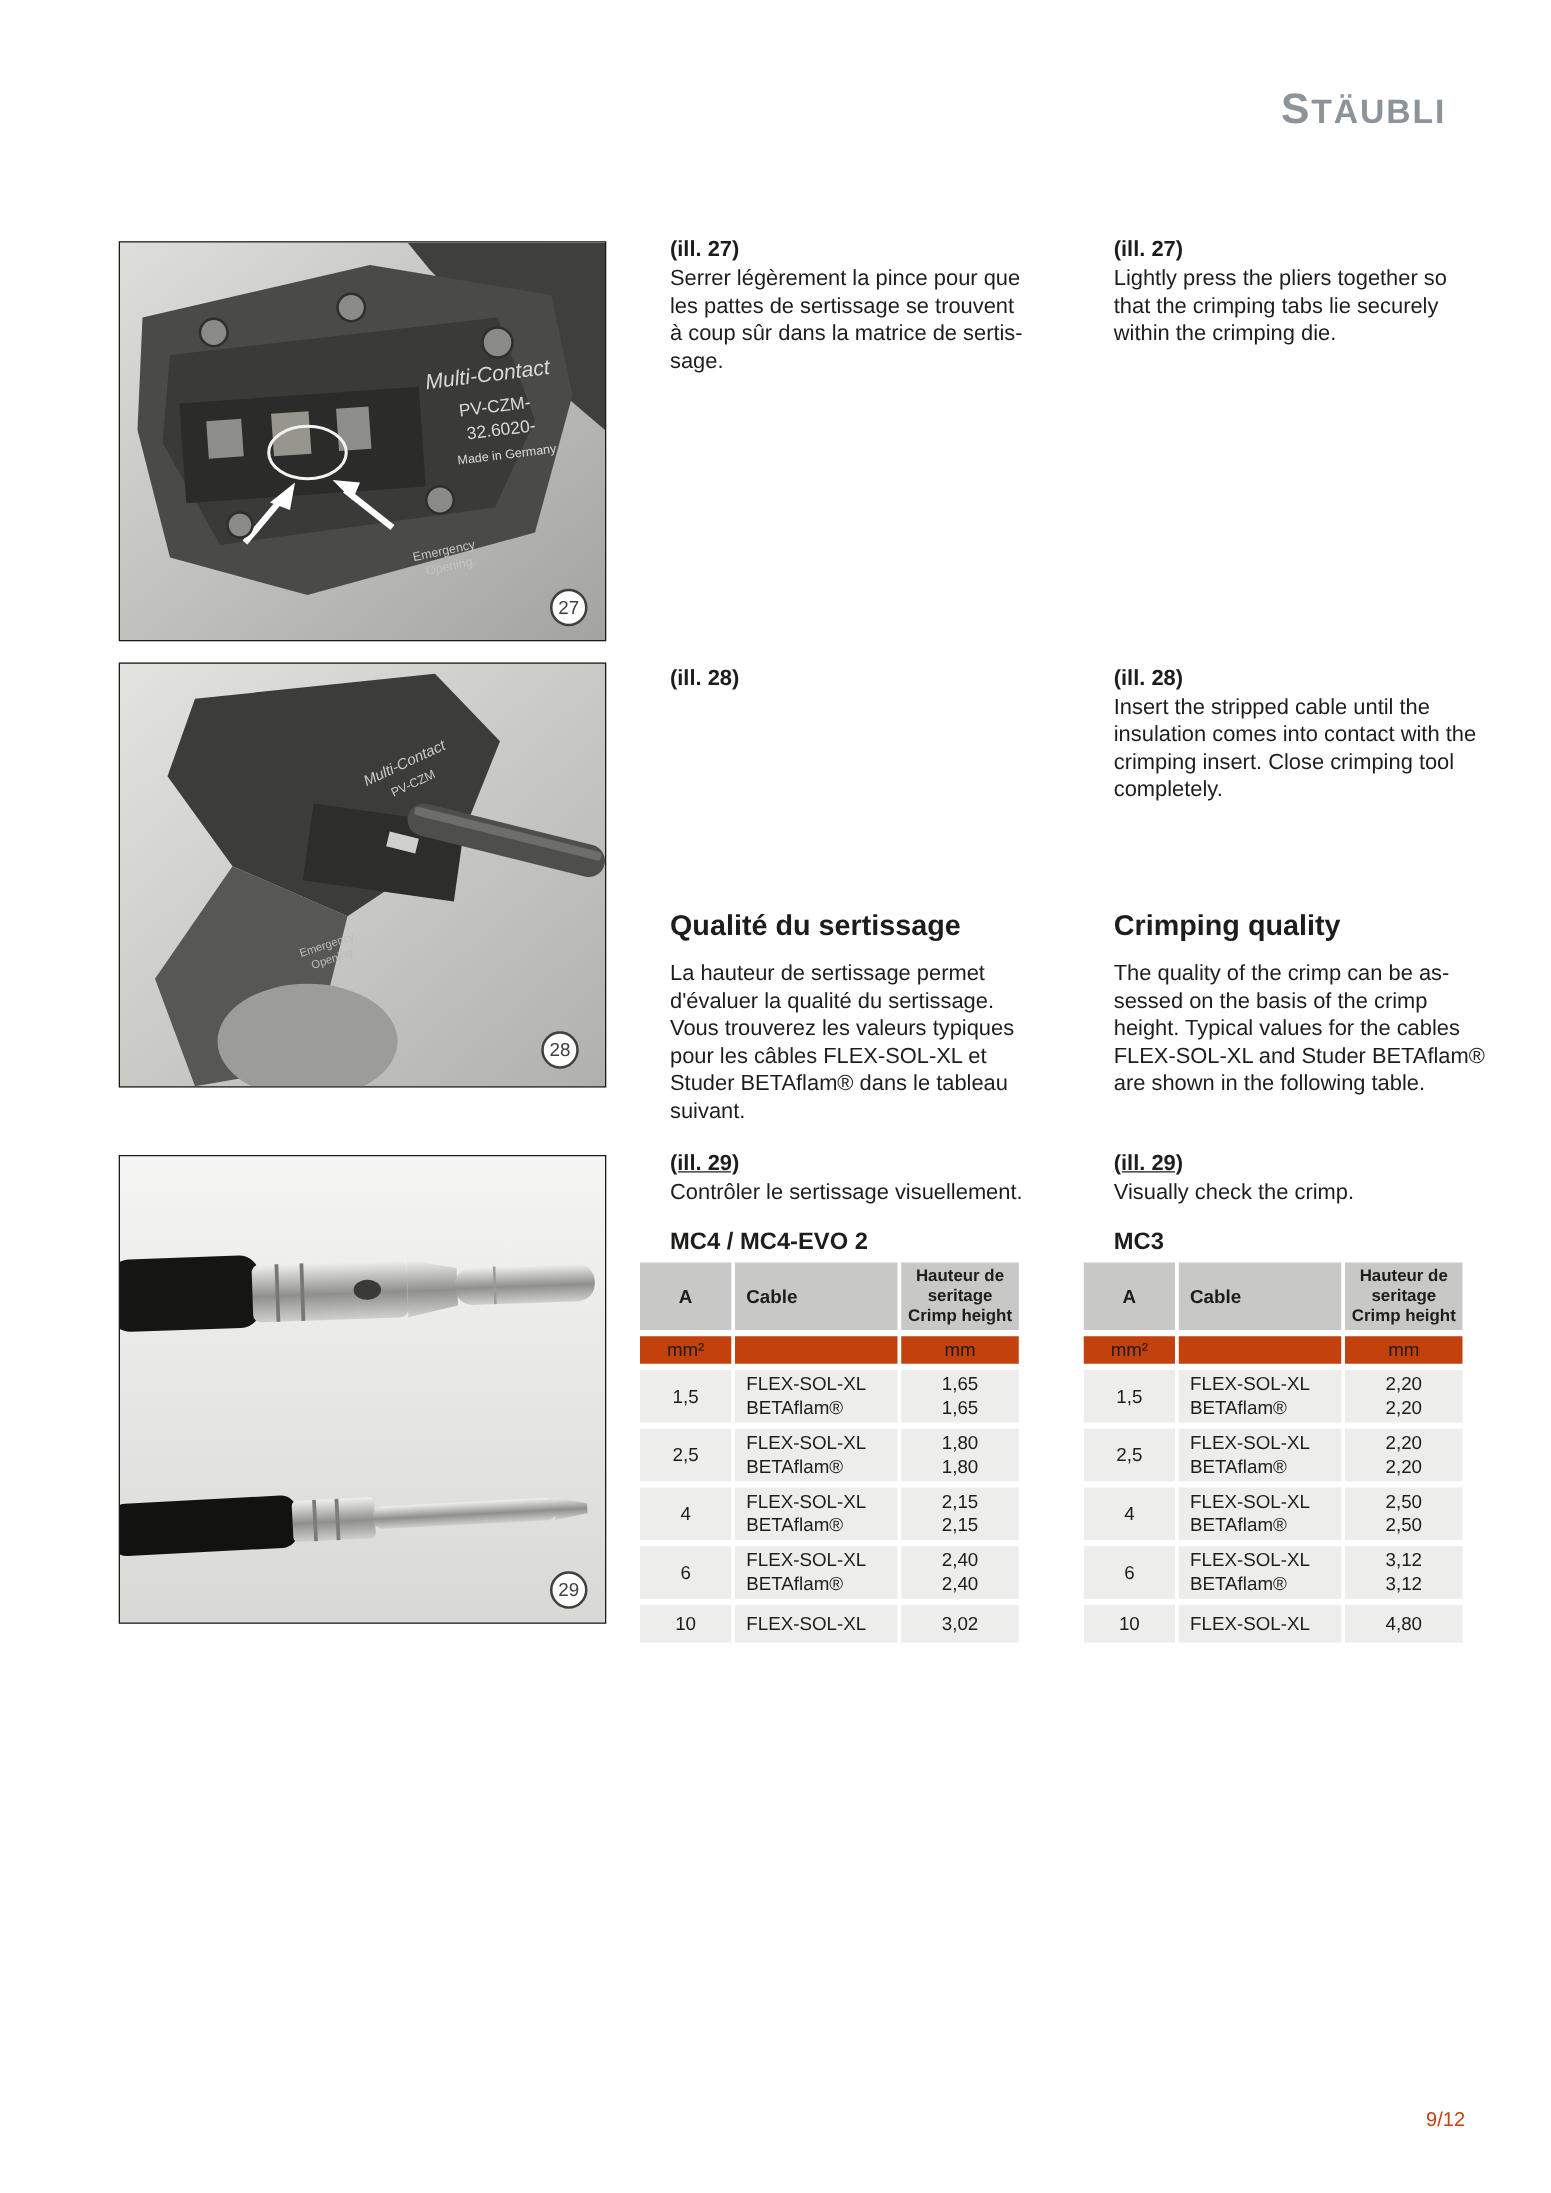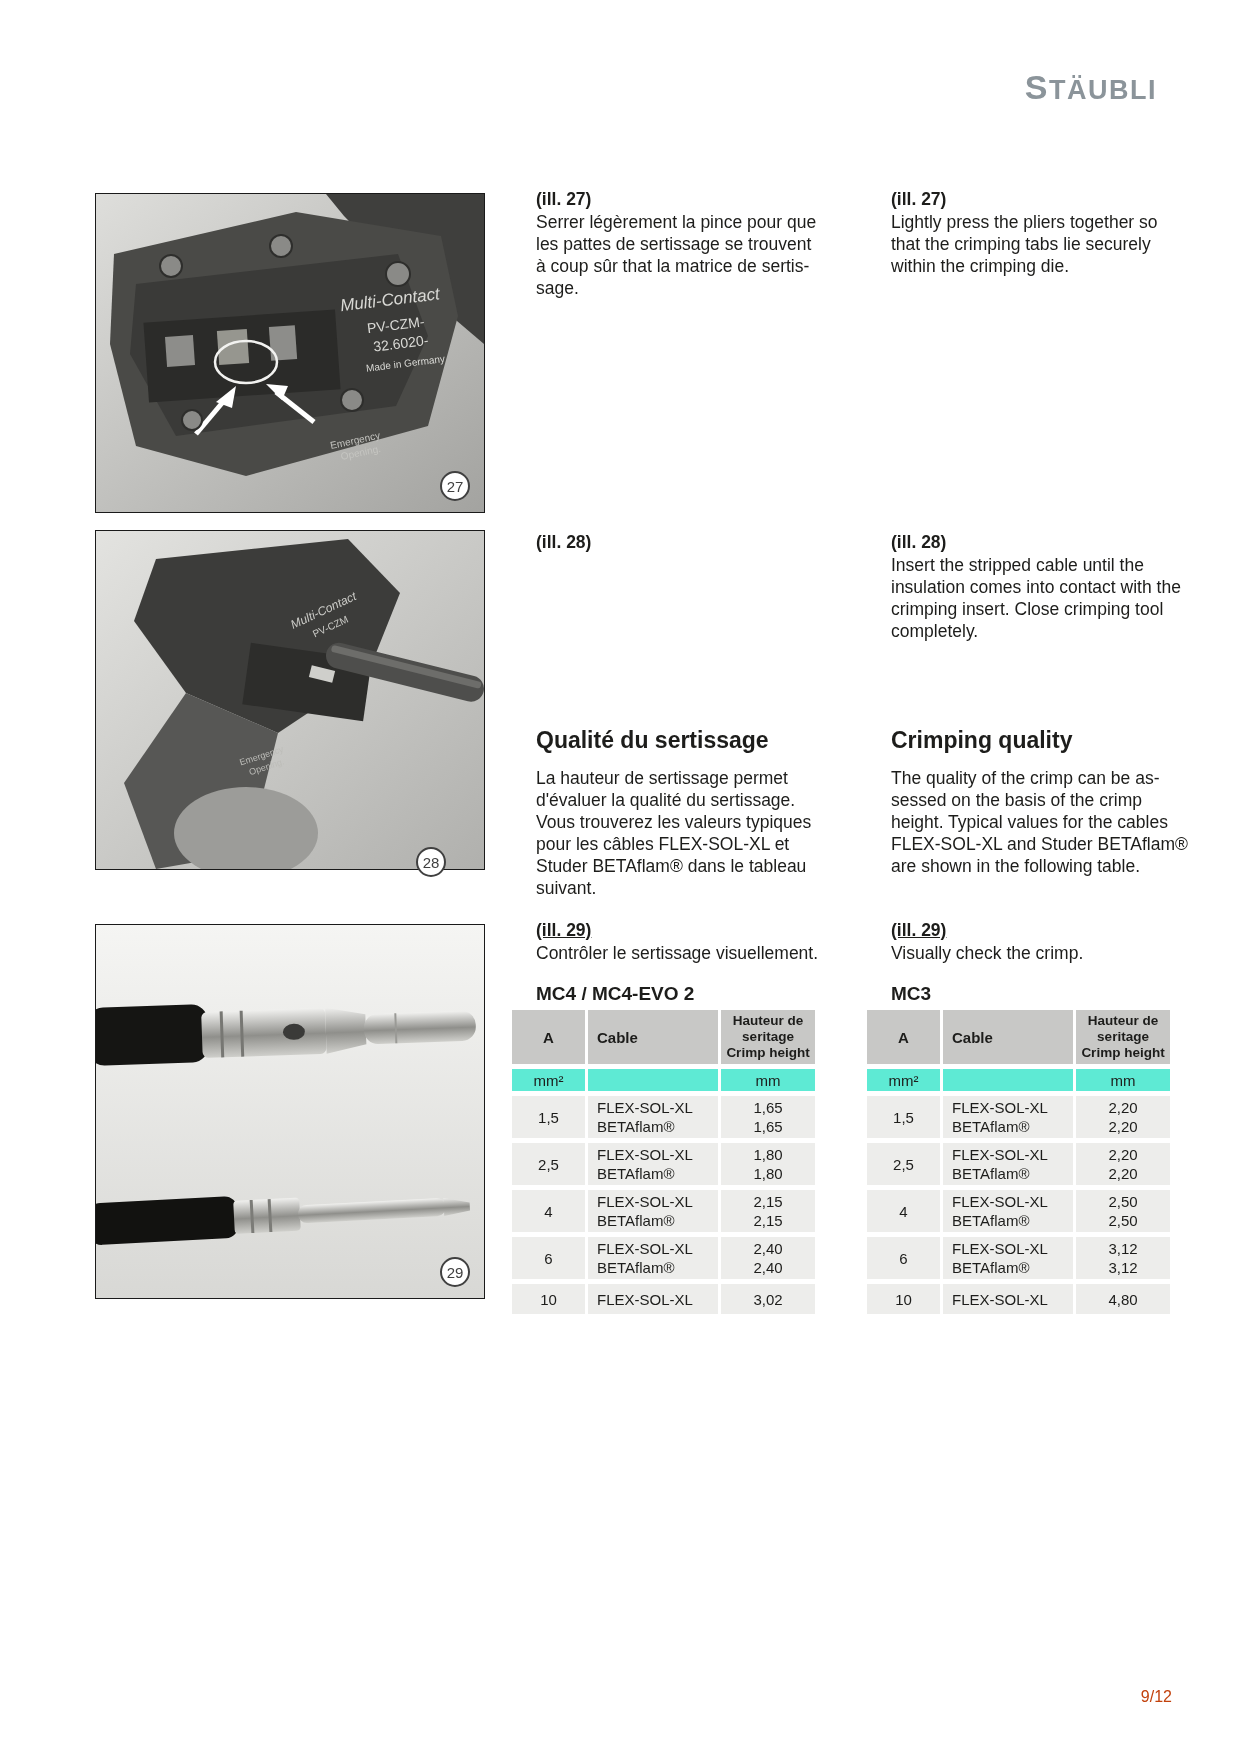--- a/index.html
+++ b/index.html
@@ -23,21 +23,21 @@
   #photo27{top:193px;height:318px;}
   #photo28{top:530px;height:338px;}
   #photo29{top:924px;height:373px;}
   .badge{
     position:absolute;width:30px;height:30px;border-radius:50%;
     background:#ffffff;border:2px solid #404040;box-sizing:border-box;
     display:flex;align-items:center;justify-content:center;
     font-size:15px;color:#404040;z-index:5;
   }
   #badge27{left:440px;top:471px;}
-  #badge28{left:416px;top:825px;margin-top:22px;}
+  #badge28{left:433px;top:825px;}
   #badge29{left:440px;top:1257px;text-align:center;}
   
   .txt{position:absolute;width:318px;font-size:17.5px;line-height:22px;white-space:pre-line;margin-left:24px;}
   .fr{left:512px;}
   .en{left:867px;}
   .ill-title{font-weight:bold;}
   .sec-title{font-weight:bold;font-size:23px;line-height:26px;}
   .tbl-title{font-weight:bold;font-size:19px;line-height:22px;}
   .y-ill27t{top:188px;}  .y-ill27b{top:211px;}
   .y-ill28t{top:531px;}  .y-ill28b{top:554px;}
@@ -51,21 +51,21 @@
     grid-template-rows:54px 22px 42px 42px 42px 42px 30px;
     column-gap:3px;row-gap:5px;
   }
   #tblMC4{left:512px;}
   #tblMC3{left:867px;}
   .cell{
     background:#ededeb;display:flex;align-items:center;
     font-size:15px;line-height:19px;white-space:pre-line;
   }
   .cell.head{background:#c8c8c6;font-weight:bold;}
-  .cell.unit{background:#5eead4;font-weight:normal;}
+  .cell.unit{background:#c2410c;font-weight:normal;}
   .c-a{justify-content:center;text-align:center;}
   .c-cable{padding-left:9px;}
   .c-h{justify-content:center;text-align:center;}
   .head.c-h{font-size:13.5px;line-height:16px;}
   
   .footer{position:absolute;top:1688px;right:69px;font-size:16px;color:#c2410c;}
   svg{display:block;}
 </style>
 </head>
 <body>
@@ -184,21 +184,21 @@
       </g>
     </svg>
   </div>
   <div class="badge" id="badge29">
     <span>29</span>
   </div>
 
   <div class="txt fr ill-title y-ill27t">(ill. 27)</div>
   <div class="txt fr y-ill27b">Serrer légèrement la pince pour que
 les pattes de sertissage se trouvent
-à coup sûr that la matrice de sertis-
+à coup sûr dans la matrice de sertis-
 sage.</div>
   <div class="txt en ill-title y-ill27t">(ill. 27)</div>
   <div class="txt en y-ill27b">Lightly press the pliers together so
 that the crimping tabs lie securely
 within the crimping die.</div>
 
   <div class="txt fr ill-title y-ill28t">(ill. 28)</div>
   <div class="txt en ill-title y-ill28t">(ill. 28)</div>
   <div class="txt en y-ill28b">Insert the stripped cable until the
 insulation comes into contact with the

